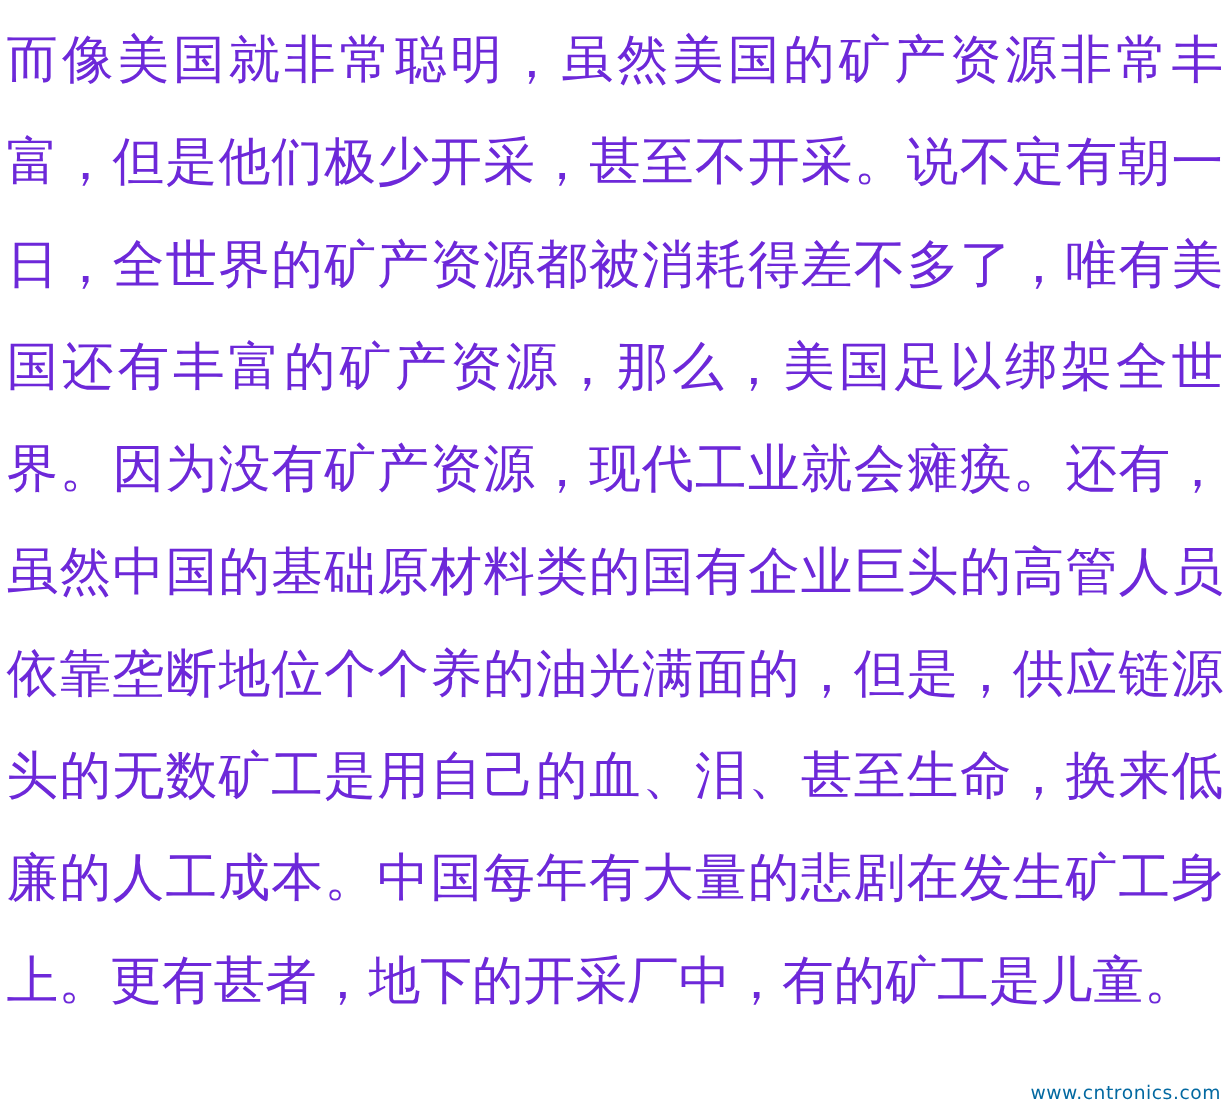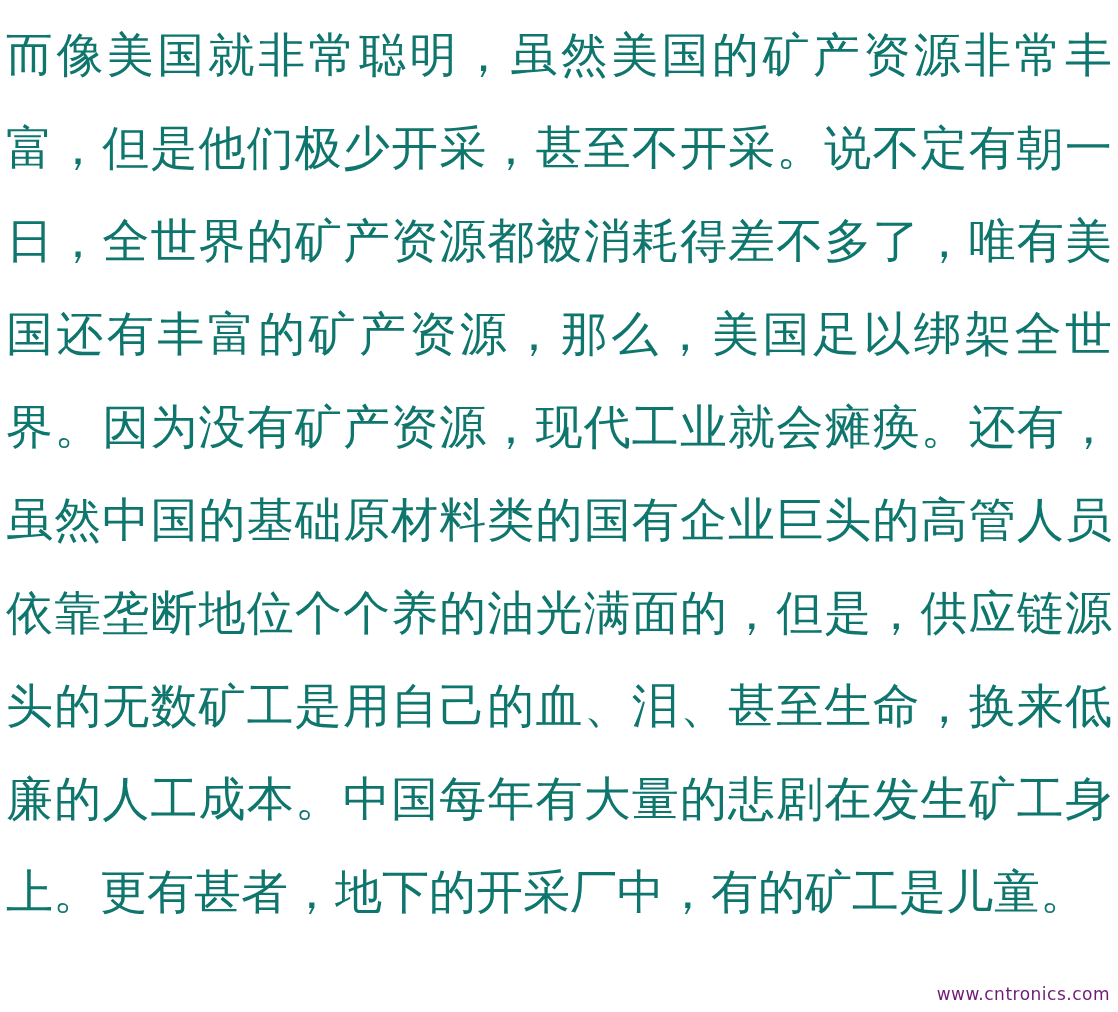--- a/index.html
+++ b/index.html
@@ -24,34 +24,34 @@
     position: absolute;
     left: 0px;
     top: 0px;
     width: 1118px;
     padding: 8px 6px 0 6px;
     box-sizing: border-box;
   }
   .article-body {
     font-size: 47px;
     line-height: 93px;
-    color: #0f766e;
+    color: #6d28d9;
     letter-spacing: 0px;
     text-align: justify;
     text-justify: inter-character;
     font-weight: 400;
     word-break: break-all;
     margin: 0;
   }
   .watermark {
     position: absolute;
     right: 8px;
     bottom: 8px;
     font-size: 17px;
-    color: #701a75;
+    color: #0369a1;
     font-family: "DejaVu Sans", "Liberation Sans", sans-serif;
     letter-spacing: 0.5px;
     white-space: nowrap;
   }
 </style>
 </head>
 <body>
 
 <div class="page">
 

